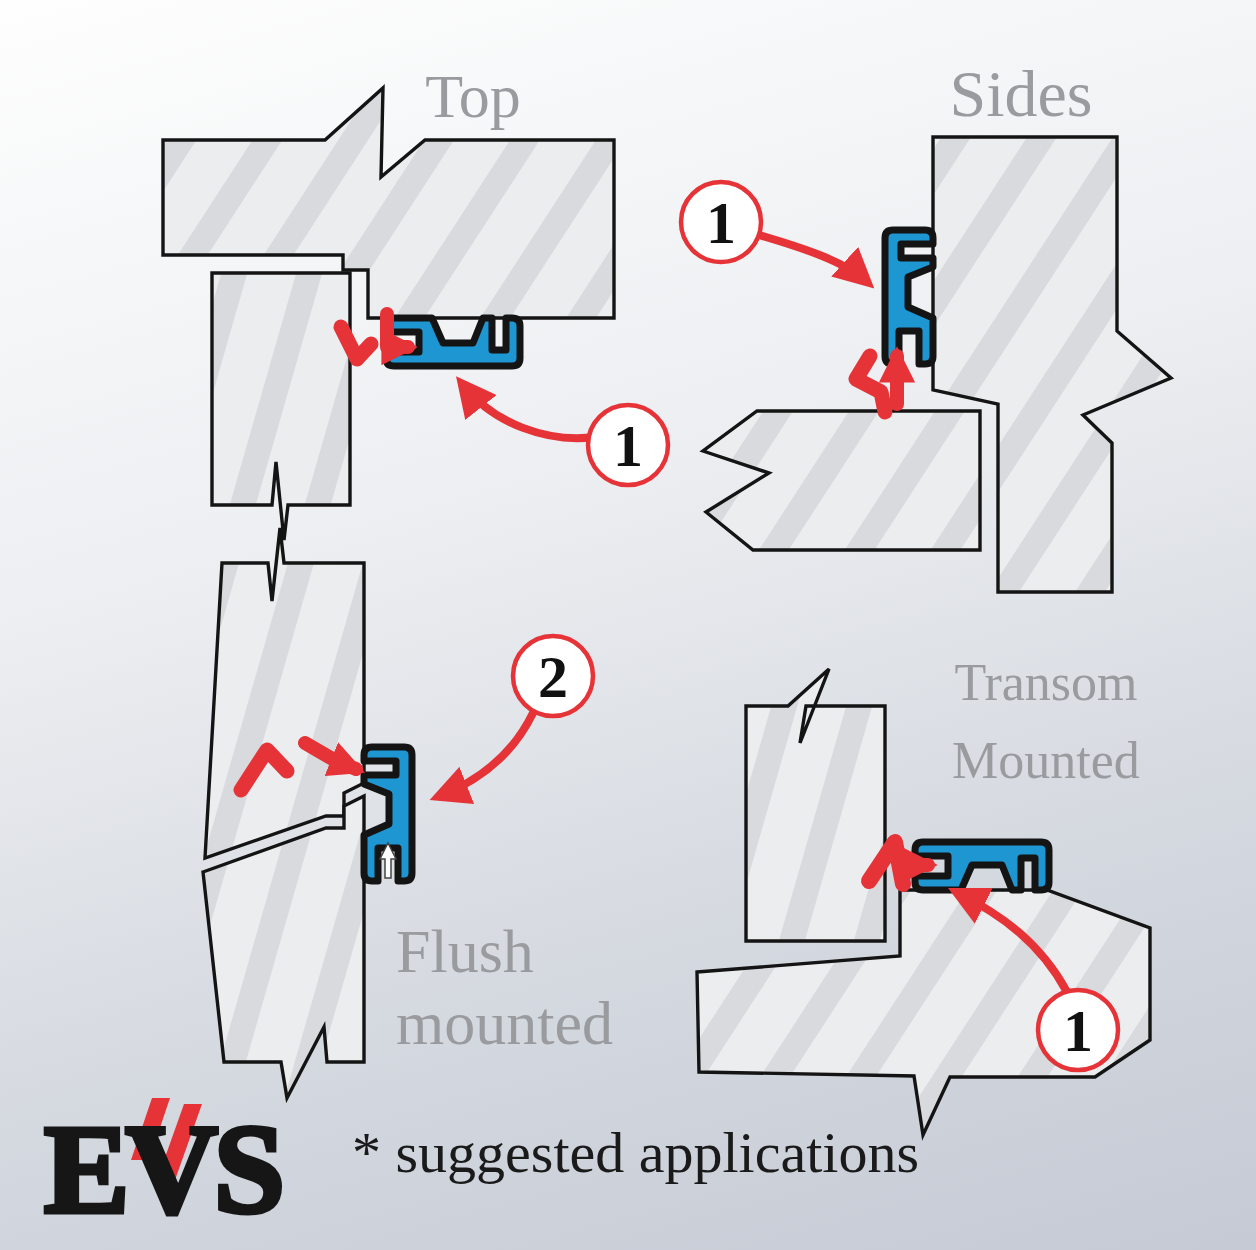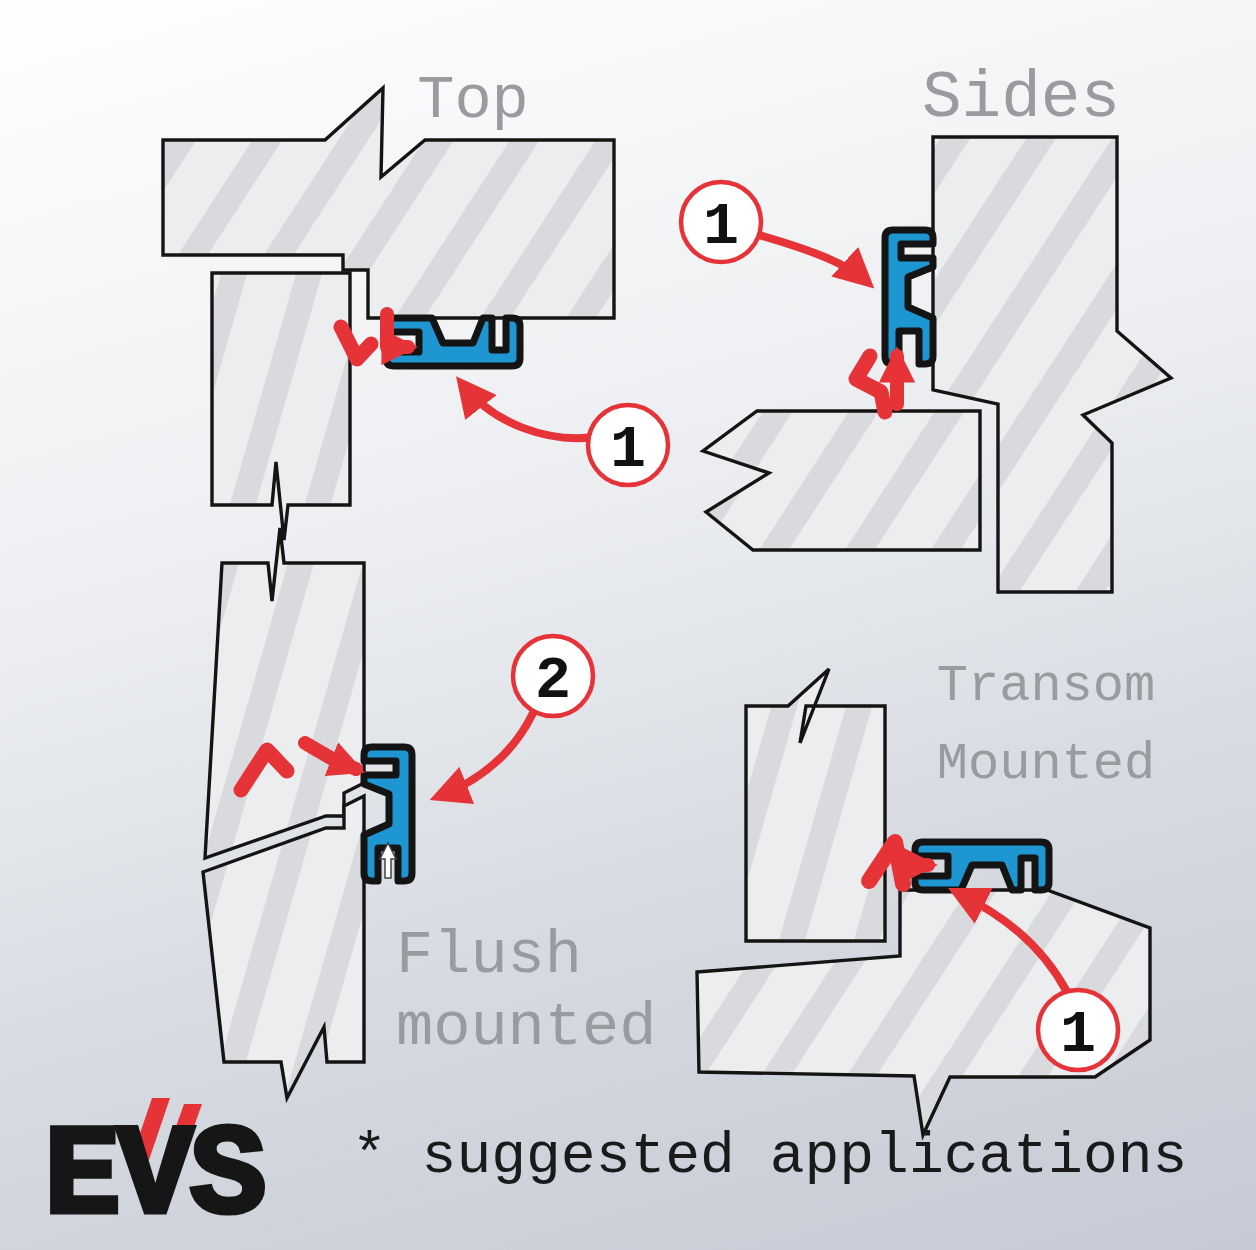--- a/index.html
+++ b/index.html
@@ -1,18 +1,18 @@
 <!DOCTYPE html>
 <html><head>
 <meta charset="utf-8">
 <style>
   html,body{margin:0;padding:0;background:#9aa0ac;}
   .stage{
     width:1256px;height:1250px;margin:0 auto;position:relative;
-    font-family:Liberation Mono, monospace;
+    font-family:Liberation Serif, serif;
     background:linear-gradient(165deg,#fefefe 0%,#eceef1 40%,#d4d8df 72%,#c5cad5 100%);
     overflow:hidden;
   }
   svg{display:block}
   .wood{stroke:#141414;stroke-width:3.4;stroke-linejoin:miter;}
   .seal{fill:#1E96D2;stroke:#141414;stroke-width:7;stroke-linejoin:round;stroke-linecap:round;}
   .rglyph{fill:none;stroke:#E63338;stroke-linecap:round;stroke-linejoin:round;}
   .callout-line{fill:none;stroke:#E63338;stroke-width:8;stroke-linecap:round;}
   .callout-circle{fill:#ffffff;stroke:#E63338;stroke-width:4.5;}
   .callout-num{font-size:60px;font-weight:bold;fill:#111;text-anchor:middle;}

